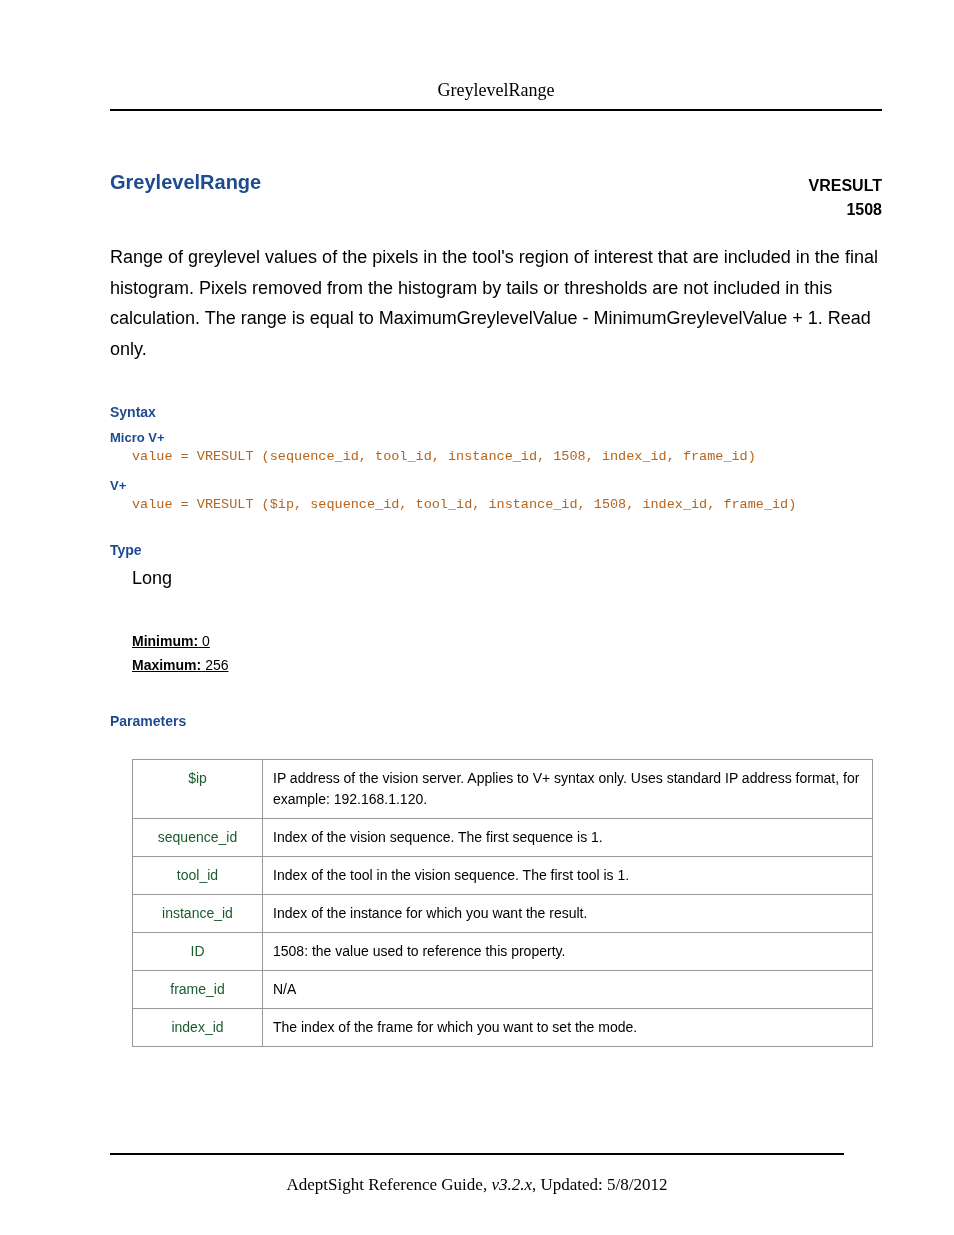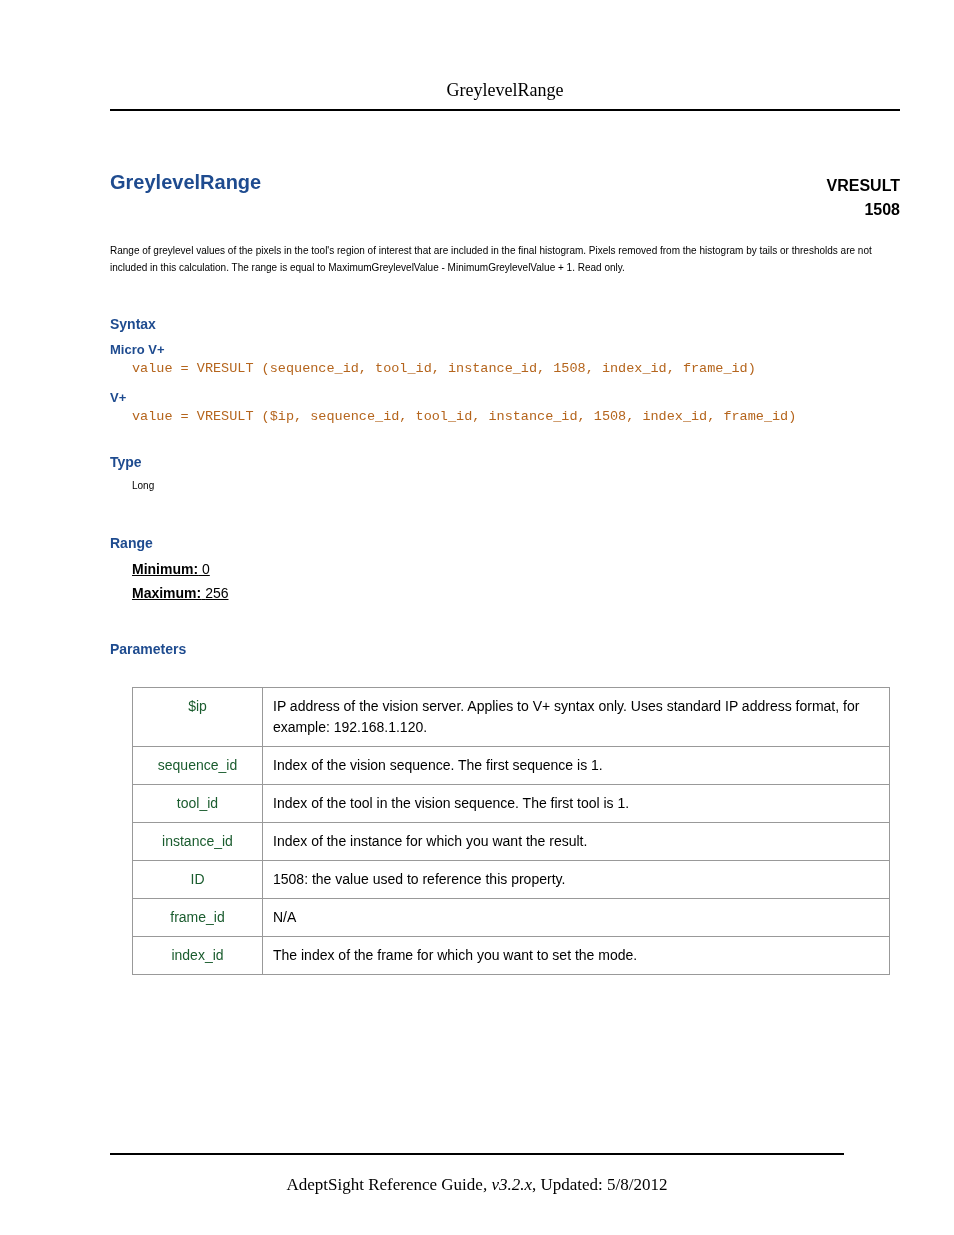--- a/index.html
+++ b/index.html
@@ -10,21 +10,21 @@
     body {
       font-family: Verdana, Geneva, sans-serif;
       font-size: 14px;
       color: #000;
       background: #fff;
       width: 954px;
       margin: 0 auto;
       padding: 0;
     }
     .page {
-      padding: 80px 54px 40px 110px;
+      padding: 80px 72px 40px 110px;
       min-height: 1235px;
       position: relative;
     }
     .header-title {
       font-family: "Times New Roman", Times, serif;
       font-size: 18px;
       text-align: center;
       padding-bottom: 8px;
       border-bottom: 2px solid #000;
       margin-bottom: 60px;
@@ -38,21 +38,21 @@
     .tag-block {
       text-align: right;
       color: #000000;
       font-weight: bold;
       font-size: 16px;
       line-height: 1.5;
       margin-bottom: 20px;
       margin-top: -26px;
     }
     .description {
-      font-size: 10px;
+      font-size: 18px;
       line-height: 1.7;
       margin-bottom: 40px;
     }
     .subheading {
       color: #1e4b8f;
       font-weight: bold;
       font-size: 14px;
       margin-bottom: 10px;
     }
     .sub-label {
@@ -70,21 +70,21 @@
       white-space: nowrap;
     }
     .syntax-block {
       margin-bottom: 30px;
     }
     .type-block {
       margin-bottom: 44px;
     }
     .type-value {
       margin-left: 22px;
-      font-size: 10px;
+      font-size: 18px;
     }
     .range-block {
       margin-bottom: 40px;
     }
     .range-item {
       margin-left: 22px;
       font-size: 14px;
       margin-bottom: 8px;
       text-decoration: underline;
     }
@@ -159,21 +159,20 @@
       <div class="sub-label">V+</div>
       <div class="code-line">value = VRESULT ($ip, sequence_id, tool_id, instance_id, 1508, index_id, frame_id)</div>
     </div>
 
     <div class="type-block">
       <div class="subheading">Type</div>
       <div class="type-value">Long</div>
     </div>
 
     <div class="range-block">
-      <div class="subheading">Range</div>
       <div class="range-item">
         <span class="label">Minimum:</span>
         <span>0</span>
       </div>
       <div class="range-item">
         <span class="label">Maximum:</span>
         <span>256</span>
       </div>
     </div>
 

